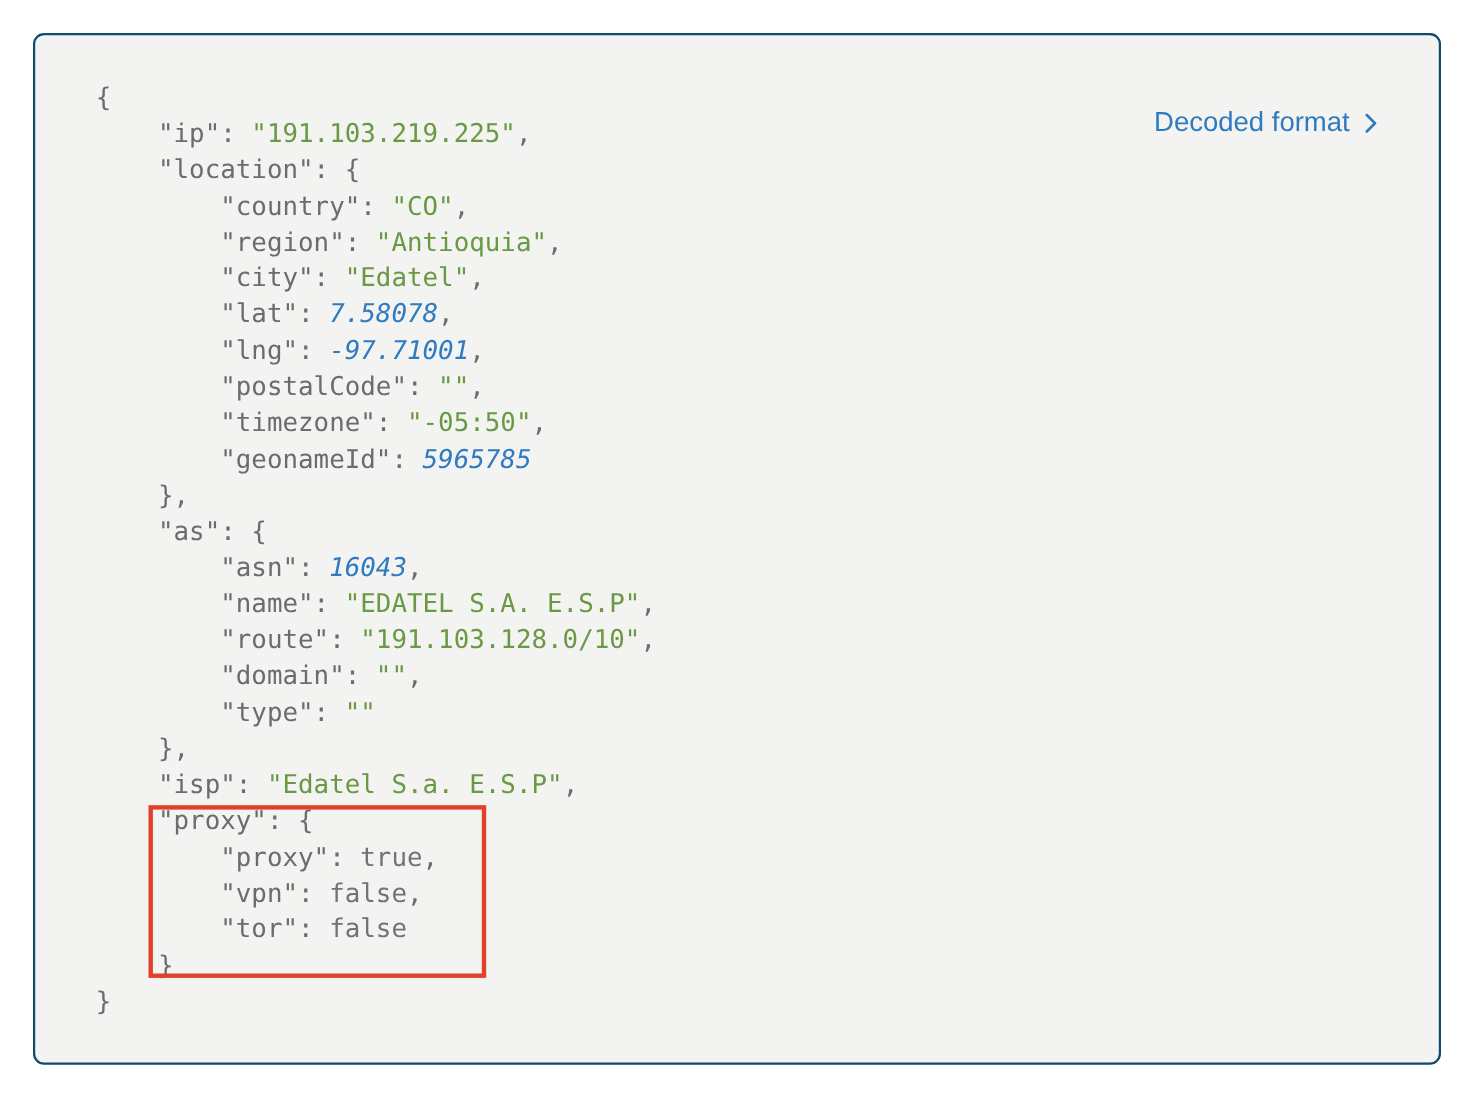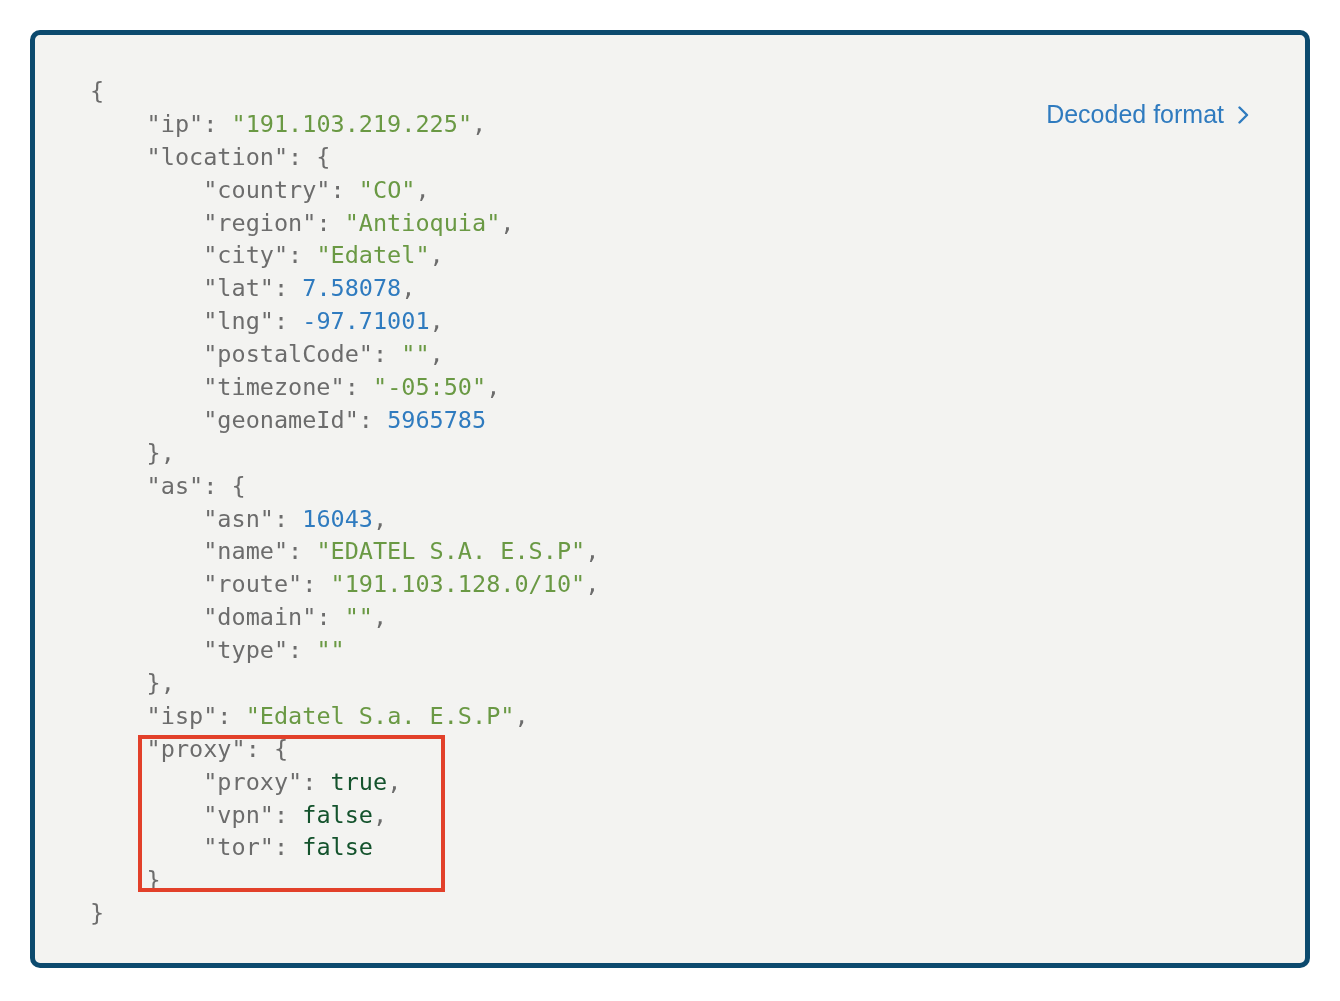--- a/index.html
+++ b/index.html
@@ -10,21 +10,21 @@
     background: #ffffff;
     font-family: -apple-system, BlinkMacSystemFont, "Segoe UI", Arial, sans-serif;
   }
   .panel {
     position: relative;
     box-sizing: border-box;
     margin: 30px 30px 0 30px;
     width: 1280px;
     height: 938px;
     background: #f3f3f1;
-    border: 5px solid #0c4a6e;
+    border: 2px solid #0c4a6e;
     border-radius: 10px;
     padding: 40px 50px 40px 55px;
   }
   .toggle-link {
     position: absolute;
     top: 65px;
     right: 56px;
     color: #2f7bbf;
     font-size: 25px;
     font-weight: 400;
@@ -37,22 +37,22 @@
   pre.code {
     margin: 0;
     font-family: "SFMono-Regular", ui-monospace, Menlo, Consolas, monospace;
     font-size: 23.5px;
     line-height: 1.4;
     color: #6c6c6c;
     white-space: pre;
   }
   .k   { color: #6c6c6c; }  
   .str { color: #6a9944; }  
-  .num { color: #2f7bbf; }  
-  .bool{ color: #14532d; margin-top: 12px; }  
+  .num { color: #2f7bbf; font-style: italic; }  
+  .bool{ color: #737373; margin-top: 12px; }  
   .highlight-box {
     position: absolute;
     border: 4px solid #e2402a;
     pointer-events: none;
     box-sizing: border-box;
   }
 </style>
 </head>
 <body>
 

